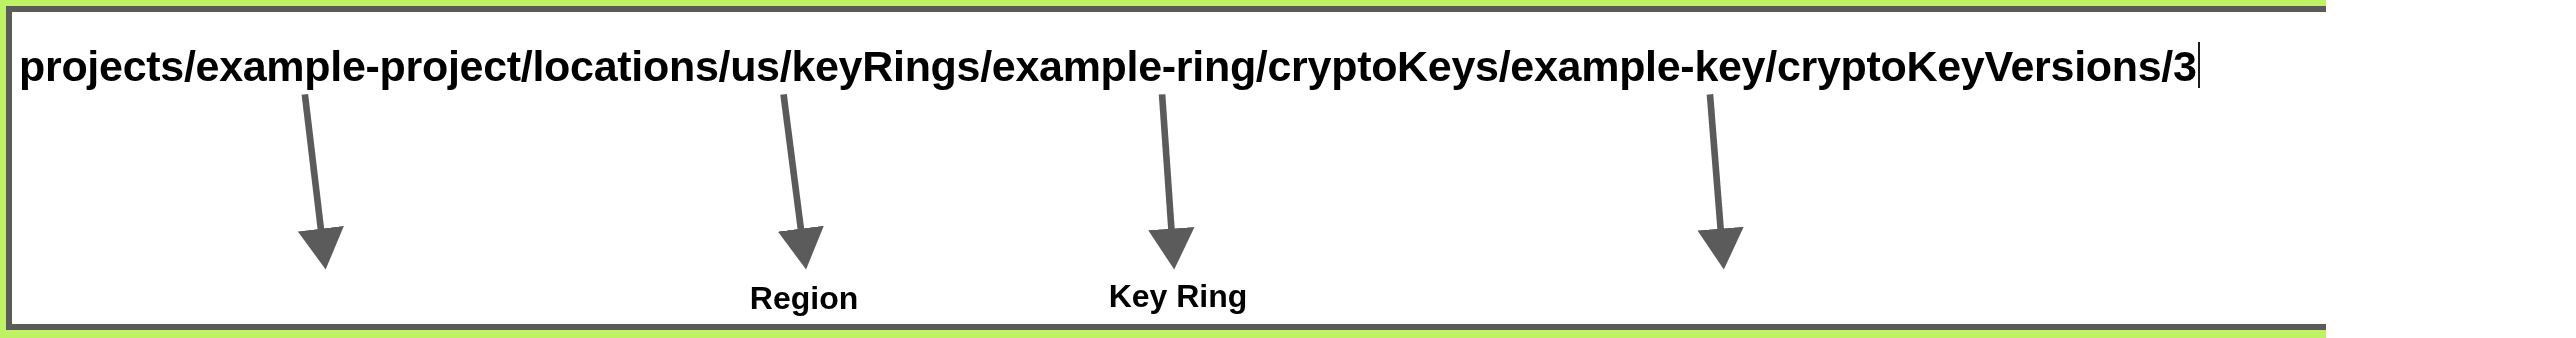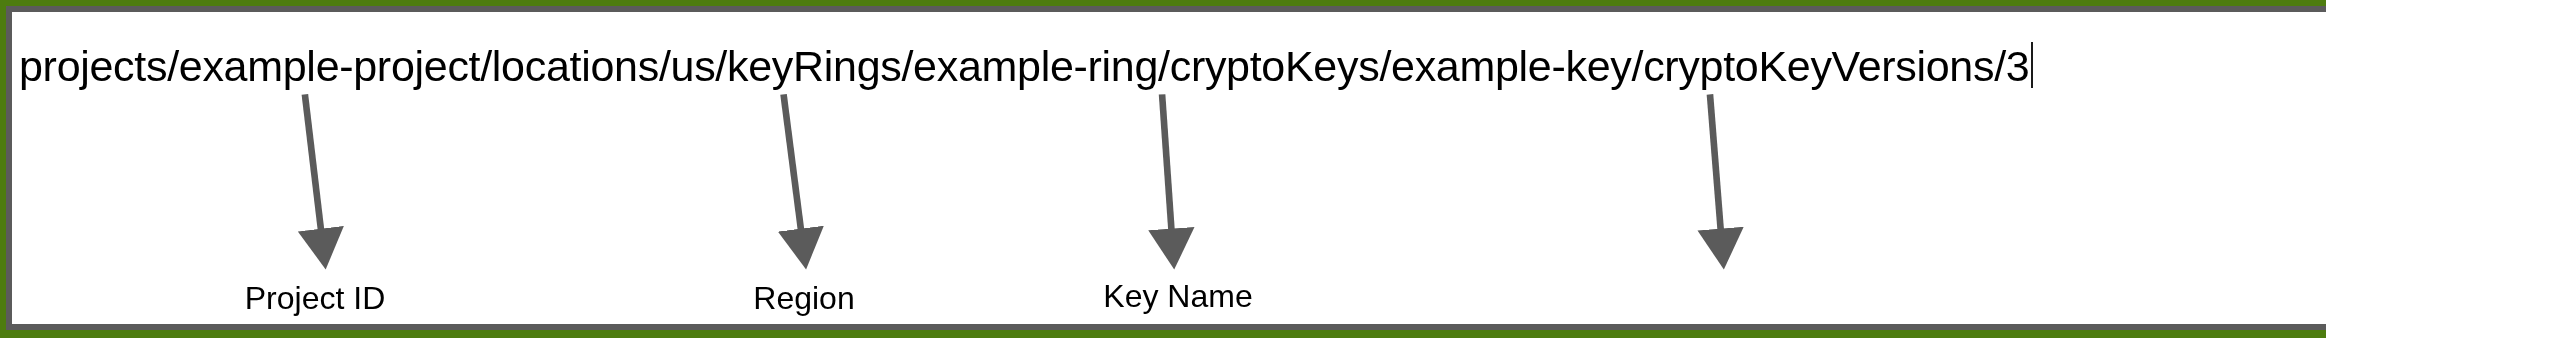--- a/index.html
+++ b/index.html
@@ -8,23 +8,24 @@
     padding: 0;
     background: #ffffff;
   }
   body {
     font-family: "Liberation Sans", sans-serif;
   }
   #canvas {
     position: relative;
     width: 2326px;
     height: 339px;
-    background: #4d7c0f;
+    background: #bef264;
     box-sizing: border-box;
     overflow: hidden;
+    font-weight: bold;
   }
   
   #frame {
     position: absolute;
     left: 5.9px;
     top: 5.9px;
     width: 2564px;
     height: 324px;
     box-sizing: border-box;
     border: 6.6px solid #5b5b5b;
@@ -90,18 +91,17 @@
       <marker id="ah" markerWidth="7" markerHeight="7" refX="2.2" refY="3.5" orient="auto" markerUnits="strokeWidth">
         <path d="M0,0 L6.2,3.5 L0,7 z" fill="#5b5b5b"></path>
       </marker>
     </defs>
     <line x1="414" y1="128" x2="438" y2="330" stroke="#5b5b5b" stroke-width="9" marker-end="url(#ah)"></line>
     <line x1="1064" y1="128" x2="1090" y2="330" stroke="#5b5b5b" stroke-width="9" marker-end="url(#ah)"></line>
     <line x1="1578" y1="128" x2="1592" y2="330" stroke="#5b5b5b" stroke-width="9" marker-end="url(#ah)"></line>
     <line x1="2322" y1="128" x2="2338" y2="330" stroke="#5b5b5b" stroke-width="9" marker-end="url(#ah)"></line>
   </svg>
 
-  <div class="caption" style="left:315px; top:280px;">Project ID</div>
   <div class="caption" style="left:804px; top:280px;">Region</div>
-  <div class="caption" style="left:1178px; top:278px;">Key Name</div>
+  <div class="caption" style="left:1178px; top:278px;">Key Ring</div>
 
 </div>
 
 
 </body></html>

